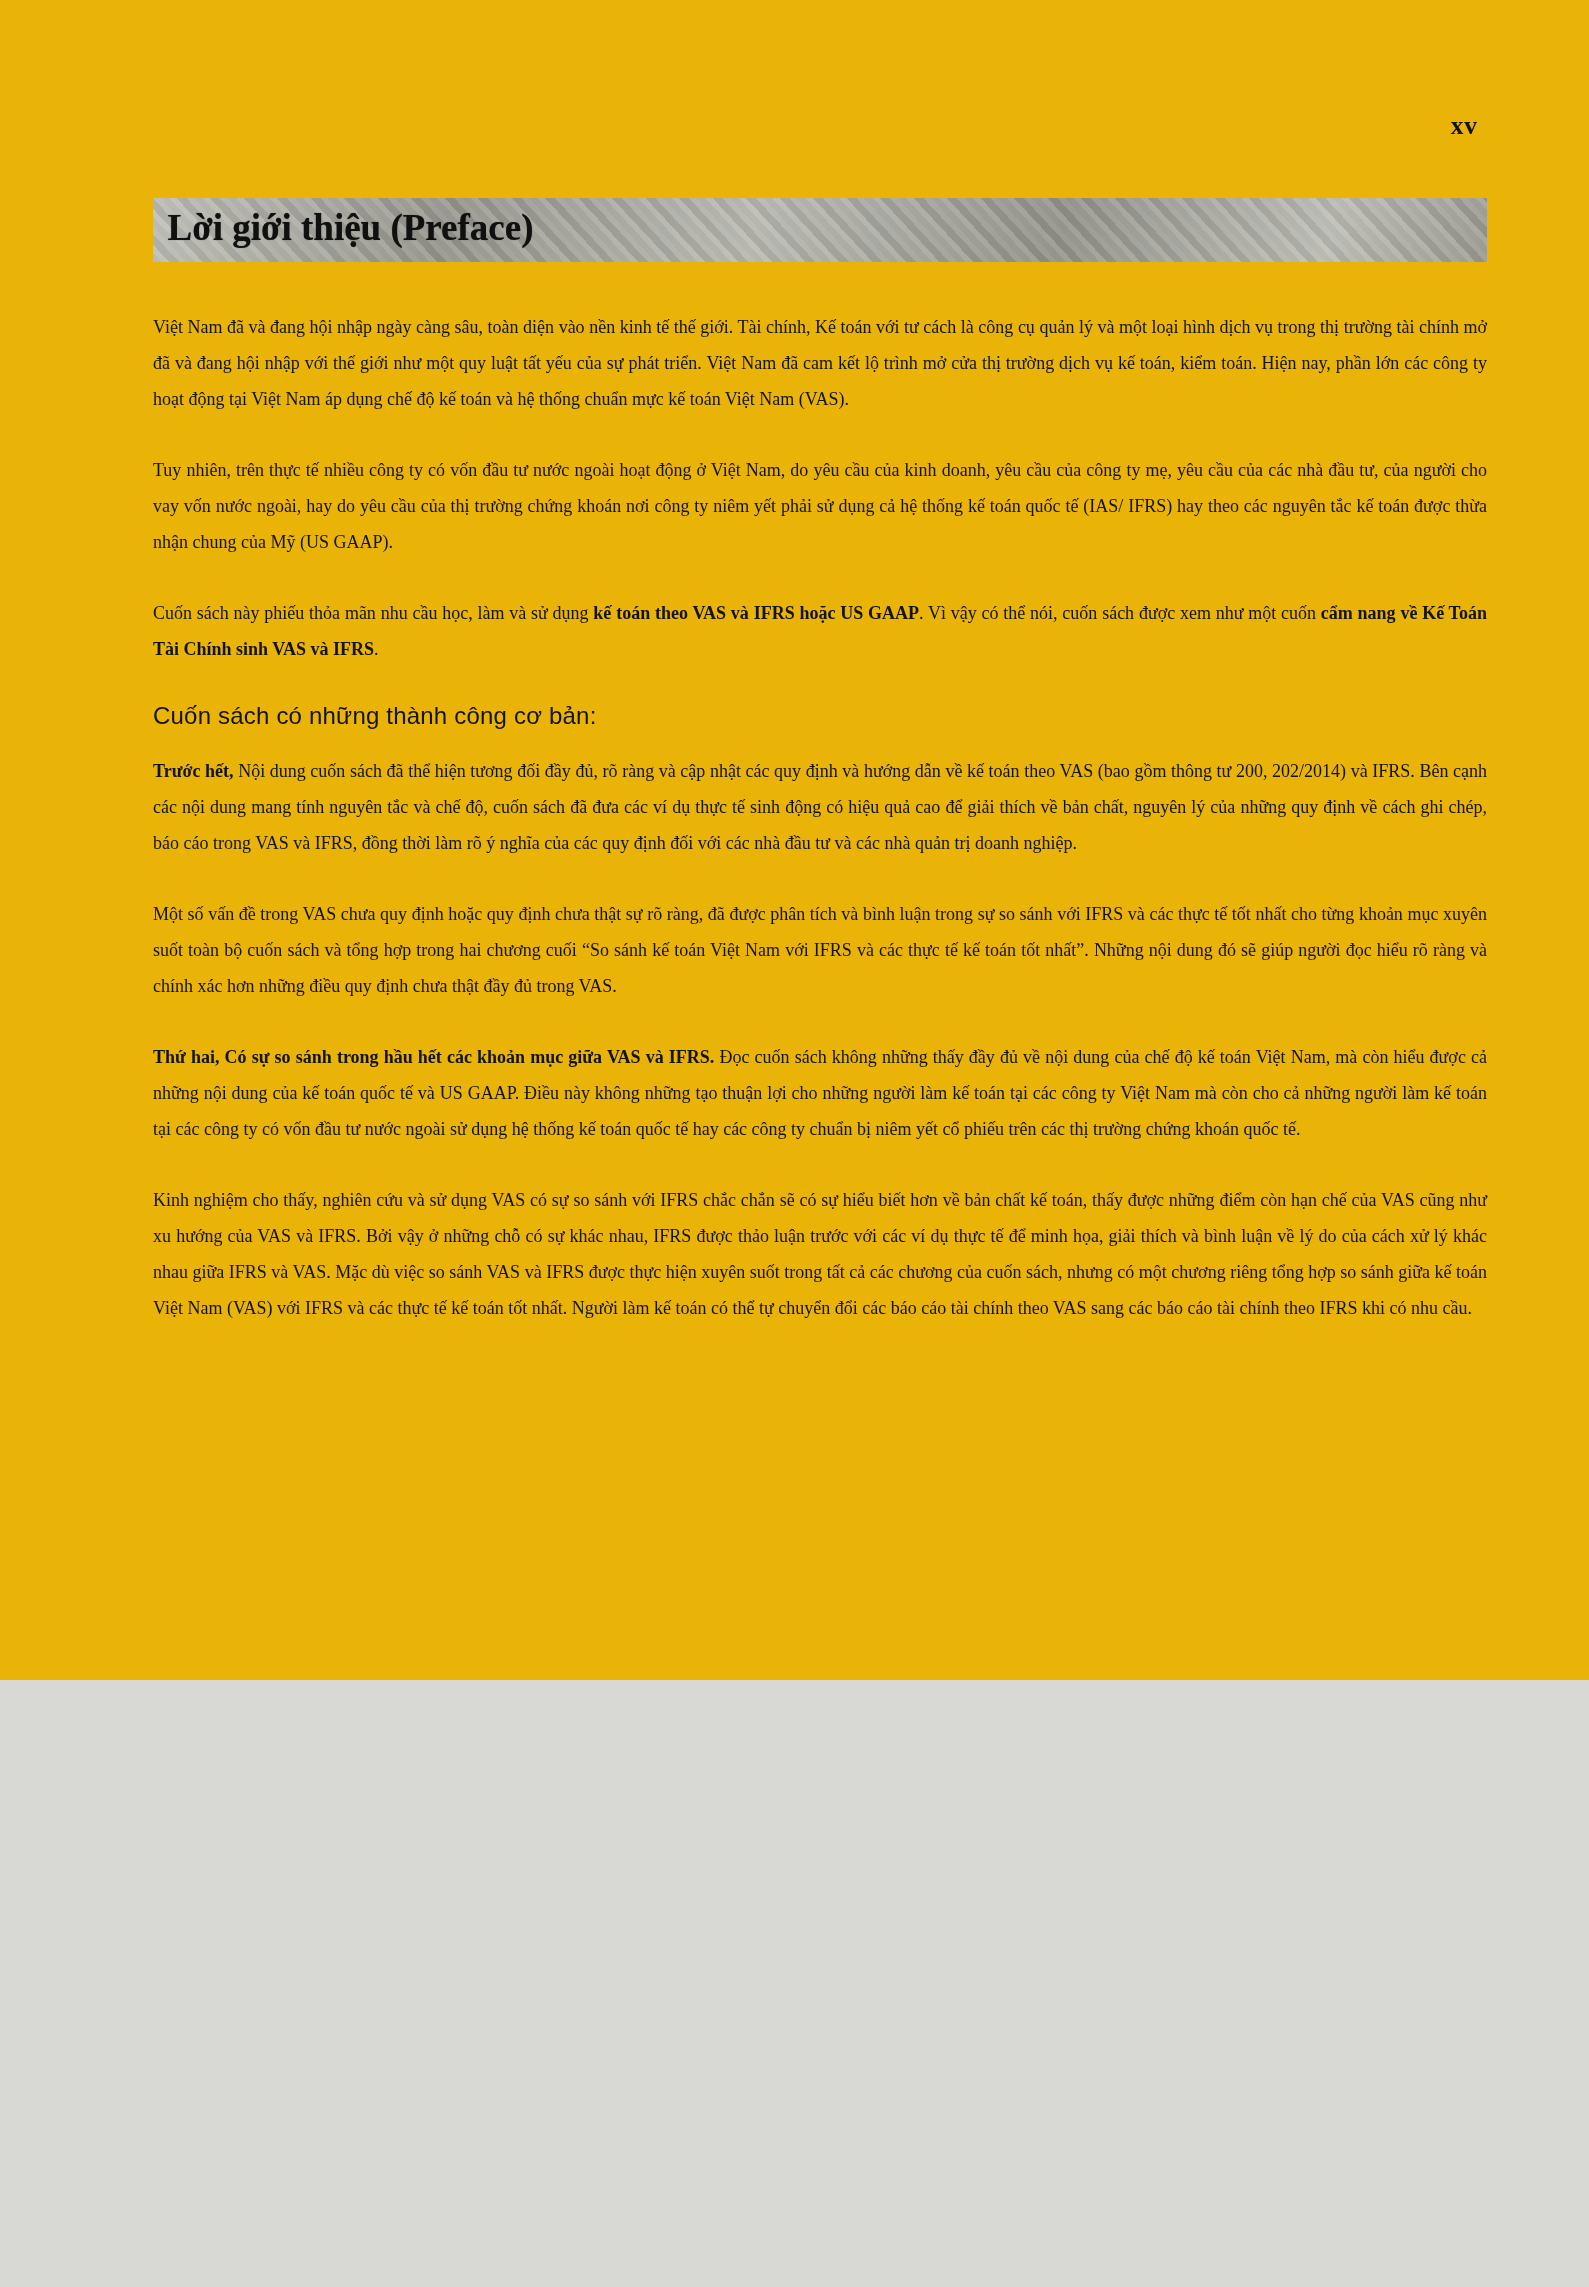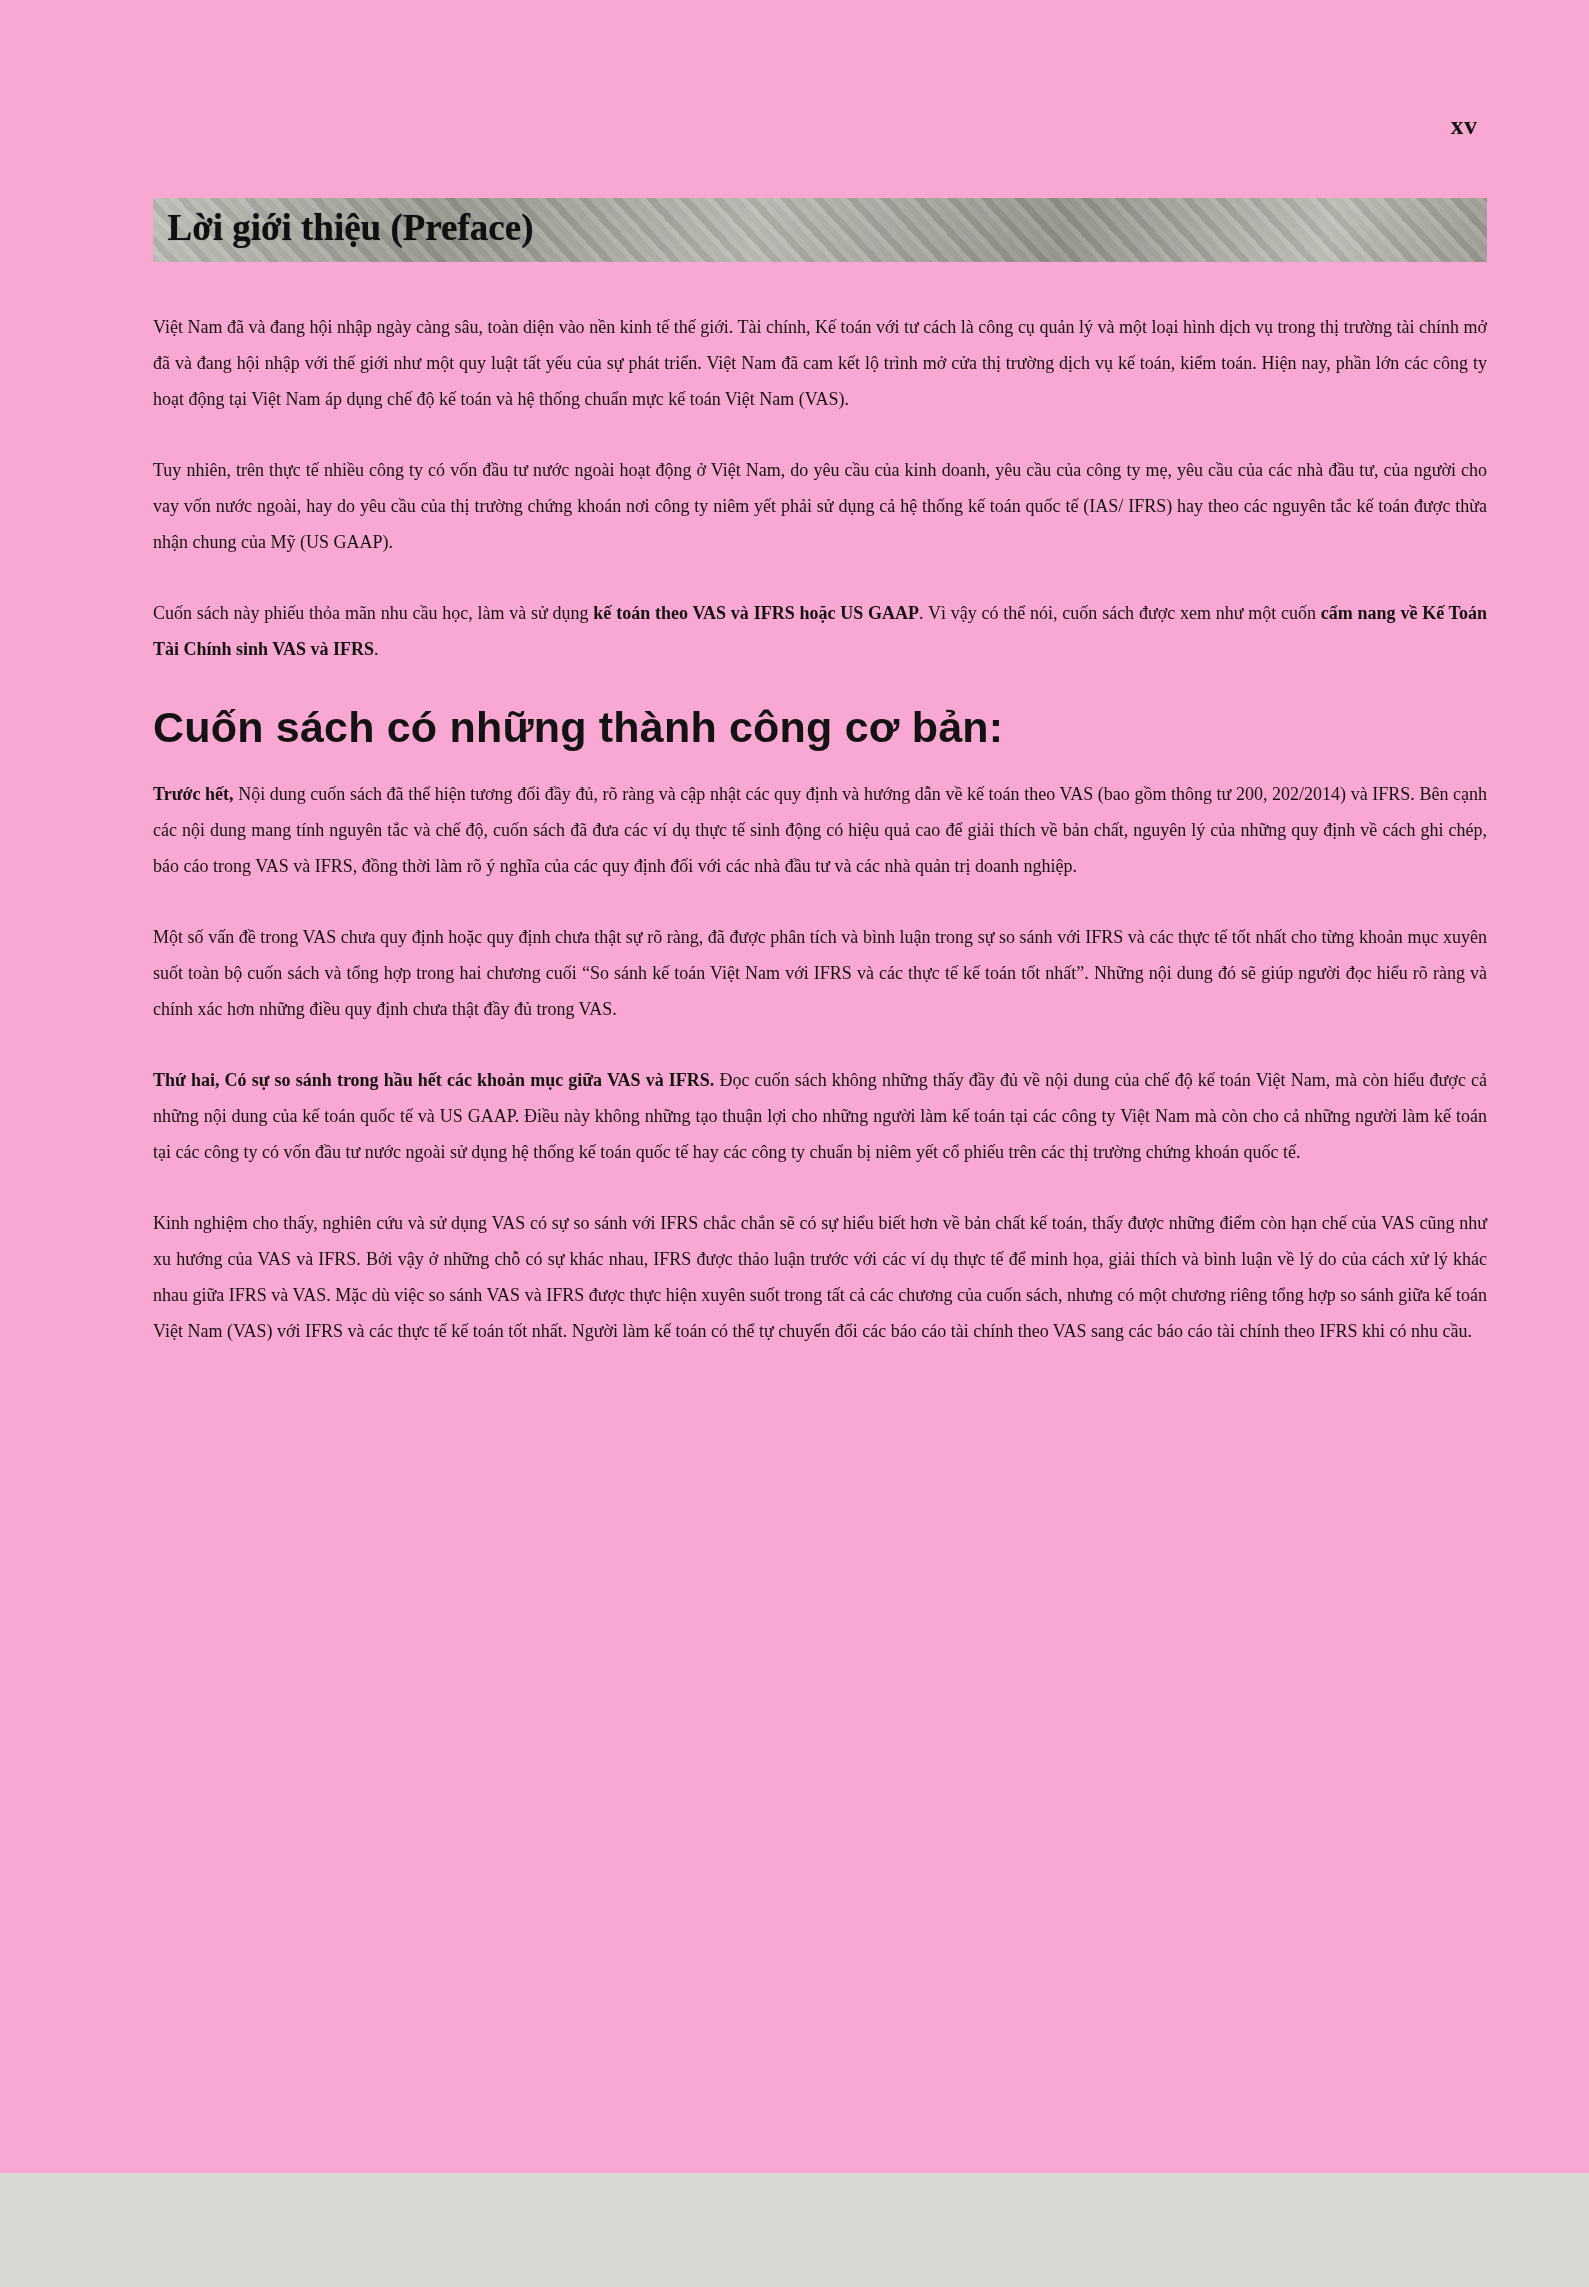--- a/index.html
+++ b/index.html
@@ -3,23 +3,23 @@
 <meta charset="utf-8">
 <style>
   html, body {
     margin: 0;
     padding: 0;
     background: #d8d8d4;
   }
   .page {
     position: relative;
     width: 1589px;
-    height: 2173px;
+    height: 1680px;
     margin: 0 auto;
-    background: #f9a8d4;
+    background: #eab308;
     box-sizing: border-box;
     padding: 198px 102px 55px 153px;
     font-family: "Liberation Serif", "DejaVu Serif", serif;
     color: #131313;
     overflow: hidden;
   }
   .page-number {
     position: absolute;
     top: 111px;
     right: 111px;
@@ -49,23 +49,23 @@
     margin: 0 0 23.6px 0;
     font-size: 18px;
     line-height: 36px;
     text-align: justify;
   }
   .doc p.gap-large {
     margin-bottom: 35px;
   }
   .doc h2 {
     margin: 12.7px 0 22px 0;
-    font-size: 43px;
+    font-size: 24px;
     line-height: 1.2;
-    font-weight: bold;
+    font-weight: normal;
     font-family: "Liberation Sans", "DejaVu Sans", sans-serif;
     letter-spacing: 0.2px;
   }
   .run-b  { font-weight: bold; }
   .run-i  { }
 </style>
 </head>
 <body>
 
 <div class="page">

